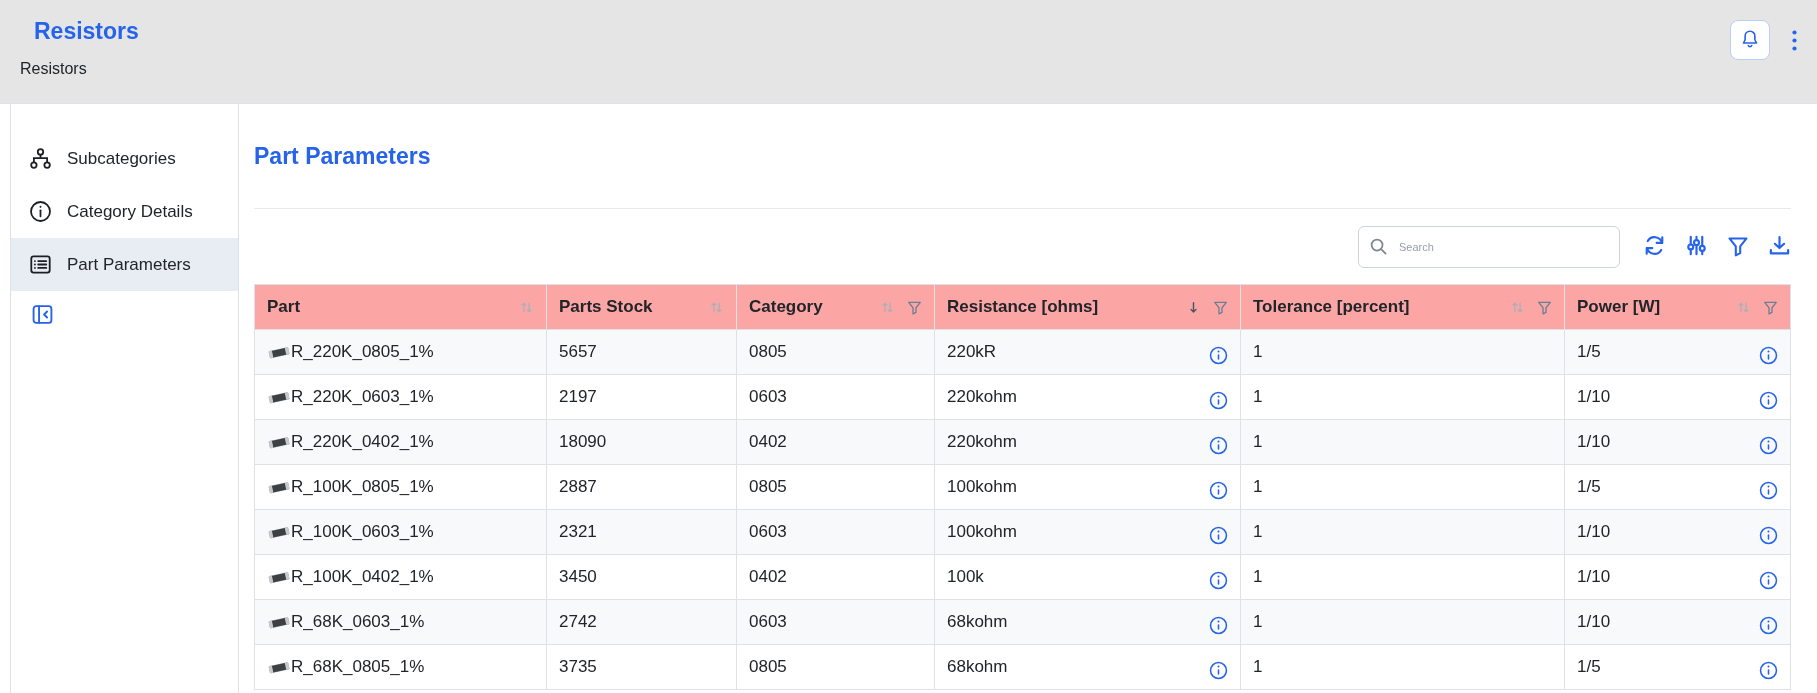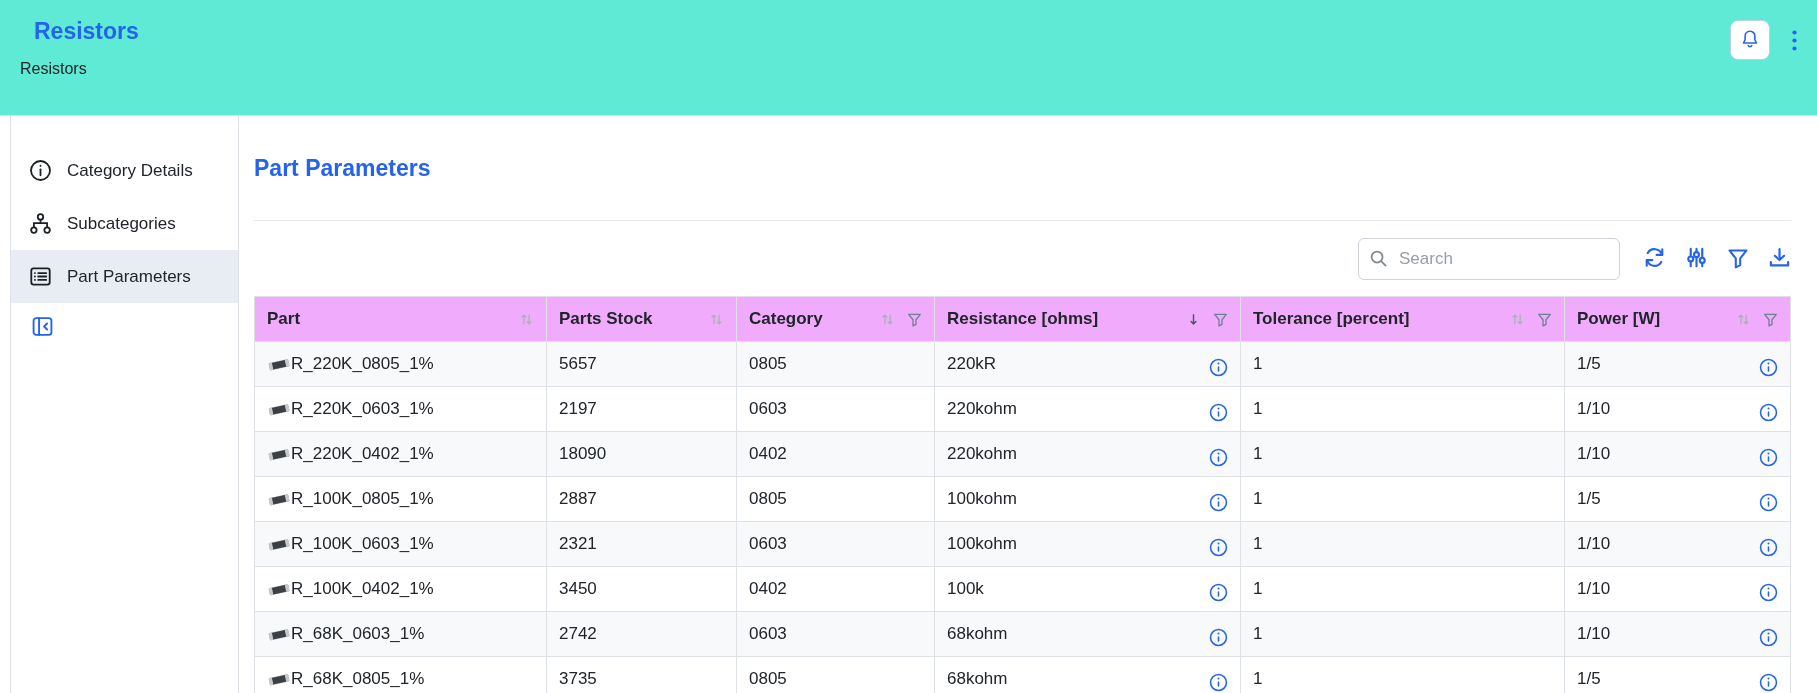--- a/index.html
+++ b/index.html
@@ -1,20 +1,20 @@
 <!DOCTYPE html>
 <html><head>
 <meta charset="utf-8">
 <style>
   * { box-sizing: border-box; margin: 0; padding: 0; }
   html, body { width: 1817px; height: 693px; overflow: hidden; background: #fff; }
   body { font-family: "Liberation Sans", sans-serif; color: #212529; font-size: 17px; }
 
   
-  .app-header { position: relative; height: 116px; padding: 16px 24px 0 20px; border-bottom: 1px solid #dee2e6; background: #5eead4; }
+  .app-header { position: relative; height: 104px; padding: 16px 24px 0 20px; border-bottom: 1px solid #dee2e6; background: #e5e5e5; }
   .app-title { color: #2563eb; font-size: 23px; font-weight: 700; margin-left: 14px; line-height: 30px; }
   .breadcrumb { font-size: 16px; color: #212529; margin-top: 14px; }
   .bell-btn { position: absolute; top: 20px; right: 47px; width: 40px; height: 40px;
       border: 1px solid #b6d0f7; border-radius: 8px; background: #fff; display: flex;
       align-items: center; justify-content: center; cursor: pointer; }
   .kebab-btn { position: absolute; top: 28px; right: 14px; background: none; border: none; cursor: pointer; padding: 2px 6px; }
 
   
   .shell { display: flex; margin-left: 10px; border-left: 1px solid #dee2e6; height: 589px; }
 
@@ -27,35 +27,35 @@
 
   
   .main { flex: 1; padding: 24px 26px 0 15px; overflow: hidden; }
   .section-title { color: #2563eb; font-size: 23px; font-weight: 700; margin-top: 12px; line-height: 32px; }
   .divider { border: none; border-top: 1px solid #e7eaed; margin-top: 36px; }
 
   
   .toolbar { display: flex; justify-content: flex-end; align-items: center; gap: 19px; margin-top: 17px; }
   .search-box { position: relative; width: 262px; margin-right: 4px; }
   .search-box input { width: 100%; height: 42px; border: 1px solid #ced4da; border-radius: 6px;
-      padding: 8px 12px 8px 40px; font-size: 17px; font-family: "Liberation Sans", sans-serif; color: #ec4899; outline: none; }
+      padding: 8px 12px 8px 40px; font-size: 11px; font-family: "Liberation Sans", sans-serif; color: #ec4899; outline: none; }
   .search-box input::placeholder { color: #969ea6; }
   .search-glyph { position: absolute; left: 11px; top: 11px; }
   .tb-btn { background: none; border: none; cursor: pointer; padding: 0; height: 24px; display: flex; align-items: center; }
 
   
   table { width: 100%; border-collapse: collapse; table-layout: fixed; margin-top: 16px; font-size: 17px; }
   col.c-part { width: 292px; }
   col.c-total_stock { width: 190px; }
   col.c-package { width: 198px; }
   col.c-resistance { width: 306px; }
   col.c-tolerance { width: 324px; }
   col.c-power { width: auto; }
   th, td { border: 1px solid #dee2e6; padding: 9px 12px; text-align: left; line-height: 26px; }
-  thead th { background: #f0abfc; font-weight: 700; }
+  thead th { background: #fca5a5; font-weight: 700; }
   tbody tr:nth-child(odd) { background: #f8f9fa; }
   tbody tr:nth-child(even) { background: #fff; }
   .th-inner { display: flex; align-items: center; justify-content: space-between; gap: 8px; }
   .th-icons { display: flex; align-items: center; gap: 12px; flex: none; }
   .hicon { display: flex; align-items: center; cursor: pointer; }
   .part-cell { display: flex; align-items: center; }
   .chip { display: flex; align-items: center; flex: none; }
   .info-cell { display: flex; align-items: flex-end; justify-content: space-between; gap: 8px; }
   .cell-info { display: flex; align-items: center; cursor: pointer; flex: none; }
 </style>
@@ -78,38 +78,38 @@
           <circle cx="2.5" cy="18.5" r="2.1"></circle>
         </svg></span>
   </button>
 </header>
 
 <div class="shell">
   <nav class="sidebar">
     <div id="sidebar-items">
         <div class="side-item">
           <span class="side-icon">
-            <svg width="23" height="23" viewBox="0 0 16 16" fill="none" stroke="#1c2025" stroke-width="1.25" stroke-linecap="round">
-              <circle cx="8" cy="8" r="6.6"></circle>
-              <line x1="8" y1="7.2" x2="8" y2="11.3"></line>
-              <line x1="8" y1="4.7" x2="8" y2="4.8"></line>
-            </svg>
-          </span>
-          <span class="side-label">Category Details</span>
-        </div>
-        <div class="side-item">
-          <span class="side-icon">
             <svg width="23" height="23" viewBox="0 0 16 16" fill="none" stroke="#1c2025" stroke-width="1.25">
               <circle cx="8" cy="3.4" r="1.9"></circle>
               <circle cx="3.4" cy="12.6" r="1.9"></circle>
               <circle cx="12.6" cy="12.6" r="1.9"></circle>
               <path d="M8 5.3v2.5M8 7.8H3.4v2.8M8 7.8h4.6v2.8"></path>
             </svg>
           </span>
           <span class="side-label">Subcategories</span>
+        </div>
+        <div class="side-item">
+          <span class="side-icon">
+            <svg width="23" height="23" viewBox="0 0 16 16" fill="none" stroke="#1c2025" stroke-width="1.25" stroke-linecap="round">
+              <circle cx="8" cy="8" r="6.6"></circle>
+              <line x1="8" y1="7.2" x2="8" y2="11.3"></line>
+              <line x1="8" y1="4.7" x2="8" y2="4.8"></line>
+            </svg>
+          </span>
+          <span class="side-label">Category Details</span>
         </div>
         <div class="side-item active">
           <span class="side-icon">
             <svg width="23" height="23" viewBox="0 0 16 16" fill="none" stroke="#1c2025" stroke-width="1.25" stroke-linecap="round">
               <rect x="1.6" y="2.4" width="12.8" height="11.2" rx="1.6"></rect>
               <line x1="6.4" y1="5.6" x2="12" y2="5.6"></line>
               <line x1="6.4" y1="8" x2="12" y2="8"></line>
               <line x1="6.4" y1="10.4" x2="12" y2="10.4"></line>
               <line x1="4.1" y1="5.6" x2="4.15" y2="5.6"></line>
               <line x1="4.1" y1="8" x2="4.15" y2="8"></line>

